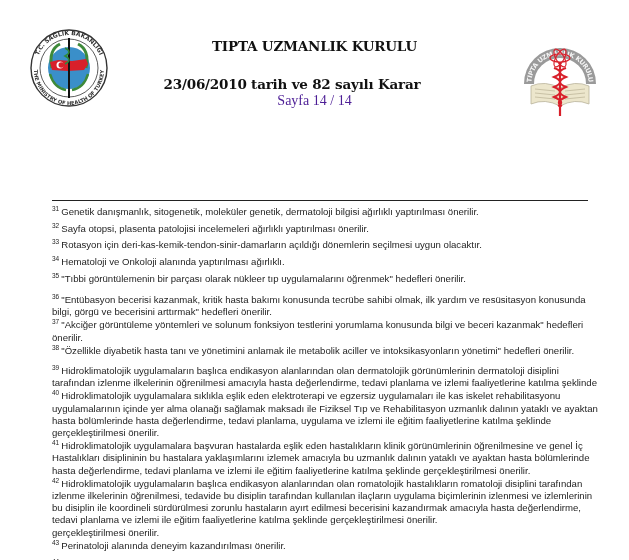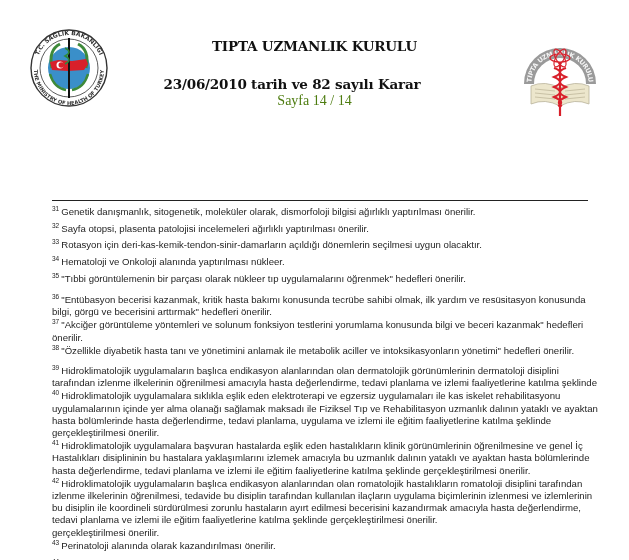--- a/index.html
+++ b/index.html
@@ -53,21 +53,21 @@
       color: #111;
     }
     .header-page {
       position: absolute;
       left: 0;
       width: 629px;
       top: 93px;
       text-align: center;
       font-family: "Liberation Serif", serif;
       font-size: 14px;
-      color: #4d7c0f;
+      color: #4c1d95;
     }
     .separator {
       position: absolute;
       left: 52px;
       top: 200px;
       width: 536px;
       height: 0;
       border-top: 1px solid #222;
     }
     .footnotes {
@@ -146,27 +146,27 @@
     <ellipse cx="37" cy="34" rx="10" ry="4" fill="none" stroke="#d81f2a" stroke-width="1.2" transform="rotate(-60 37 34)"></ellipse>
     <line x1="37" y1="38" x2="37" y2="92" stroke="#d81f2a" stroke-width="2.2"></line>
     <path d="M31 44 Q43 48 31 53 Q43 58 31 63 Q43 68 31 73 Q43 78 35 82" fill="none" stroke="#d81f2a" stroke-width="2"></path>
     <path d="M43 44 Q31 48 43 53 Q31 58 43 63 Q31 68 43 73 Q31 78 39 82" fill="none" stroke="#d81f2a" stroke-width="2"></path>
   </svg>
 </div>
 
 <div class="separator"></div>
 
 <div class="footnotes">
-  <p class="fn"><sup>31</sup><span>Genetik danışmanlık, sitogenetik, moleküler olarak, dismorfoloji bilgisi ağırlıklı yaptırılması önerilir.</span></p>
+  <p class="fn"><sup>31</sup><span>Genetik danışmanlık, sitogenetik, moleküler genetik, dermatoloji bilgisi ağırlıklı yaptırılması önerilir.</span></p>
   <p class="fn gap-s"><sup>32</sup><span>Sayfa otopsi, plasenta patolojisi incelemeleri ağırlıklı yaptırılması önerilir.</span></p>
   <p class="fn gap-s"><sup>33</sup><span>Rotasyon için deri-kas-kemik-tendon-sinir-damarların açıldığı dönemlerin seçilmesi uygun olacaktır.</span></p>
-  <p class="fn gap-s"><sup>34</sup><span>Hematoloji ve Onkoloji alanında yaptırılması nükleer.</span></p>
+  <p class="fn gap-s"><sup>34</sup><span>Hematoloji ve Onkoloji alanında yaptırılması ağırlıklı.</span></p>
   <p class="fn gap-s"><sup>35</sup><span>"Tıbbi görüntülemenin bir parçası olarak nükleer tıp uygulamalarını öğrenmek" hedefleri önerilir.</span></p>
   <p class="fn gap-s" style="margin-top:9px"><sup>36</sup><span>"Entübasyon becerisi kazanmak, kritik hasta bakımı konusunda tecrübe sahibi olmak, ilk yardım ve resüsitasyon konusunda bilgi, görgü ve becerisini arttırmak" hedefleri önerilir.</span></p>
   <p class="fn gap-xs"><sup>37</sup><span>"Akciğer görüntüleme yöntemleri ve solunum fonksiyon testlerini yorumlama konusunda bilgi ve beceri kazanmak" hedefleri önerilir.</span></p>
   <p class="fn gap-xs"><sup>38</sup><span>"Özellikle diyabetik hasta tanı ve yönetimini anlamak ile metabolik aciller ve intoksikasyonların yönetimi" hedefleri önerilir.</span></p>
   <p class="fn gap-s" style="margin-top:8px"><sup>39</sup><span>Hidroklimatolojik uygulamaların başlıca endikasyon alanlarından olan dermatolojik görünümlerinin dermatoloji disiplini tarafından izlenme ilkelerinin öğrenilmesi amacıyla hasta değerlendirme, tedavi planlama ve izlemi faaliyetlerine katılma şeklinde</span></p>
   <p class="fn gap-xs"><sup>40</sup><span>Hidroklimatolojik uygulamalara sıklıkla eşlik eden elektroterapi ve egzersiz uygulamaları ile kas iskelet rehabilitasyonu uygulamalarının içinde yer alma olanağı sağlamak maksadı ile Fiziksel Tıp ve Rehabilitasyon uzmanlık dalının yataklı ve ayaktan hasta bölümlerinde hasta değerlendirme, tedavi planlama, uygulama ve izlemi ile eğitim faaliyetlerine katılma şeklinde gerçekleştirilmesi önerilir.</span></p>
   <p class="fn gap-xs"><sup>41</sup><span>Hidroklimatolojik uygulamalara başvuran hastalarda eşlik eden hastalıkların klinik görünümlerinin öğrenilmesine ve genel İç Hastalıkları disiplininin bu hastalara yaklaşımlarını izlemek amacıyla bu uzmanlık dalının yataklı ve ayaktan hasta bölümlerinde hasta değerlendirme, tedavi planlama ve izlemi ile eğitim faaliyetlerine katılma şeklinde gerçekleştirilmesi önerilir.</span></p>
   <p class="fn gap-xs"><sup>42</sup><span>Hidroklimatolojik uygulamaların başlıca endikasyon alanlarından olan romatolojik hastalıkların romatoloji disiplini tarafından izlenme ilkelerinin öğrenilmesi, tedavide bu disiplin tarafından kullanılan ilaçların uygulama biçimlerinin izlenmesi ve izlemlerinin bu disiplin ile koordineli sürdürülmesi zorunlu hastaların ayırt edilmesi becerisini kazandırmak amacıyla hasta değerlendirme, tedavi planlama ve izlemi ile eğitim faaliyetlerine katılma şeklinde gerçekleştirilmesi önerilir.</span><br><span>gerçekleştirilmesi önerilir.</span></p>
-  <p class="fn gap-xs"><sup>43</sup><span>Perinatoloji alanında olarak kazandırılması önerilir.</span></p>
+  <p class="fn gap-xs"><sup>43</sup><span>Perinatoloji alanında deneyim kazandırılması önerilir.</span></p>
   <p class="fn gap-s" style="margin-top:7px"><sup>44</sup><span>2 ayının Hastane Enfeksiyon Komitesinde eğitim almak üzere planlanması önerilir.</span></p>
 </div>
 
 </body></html>

